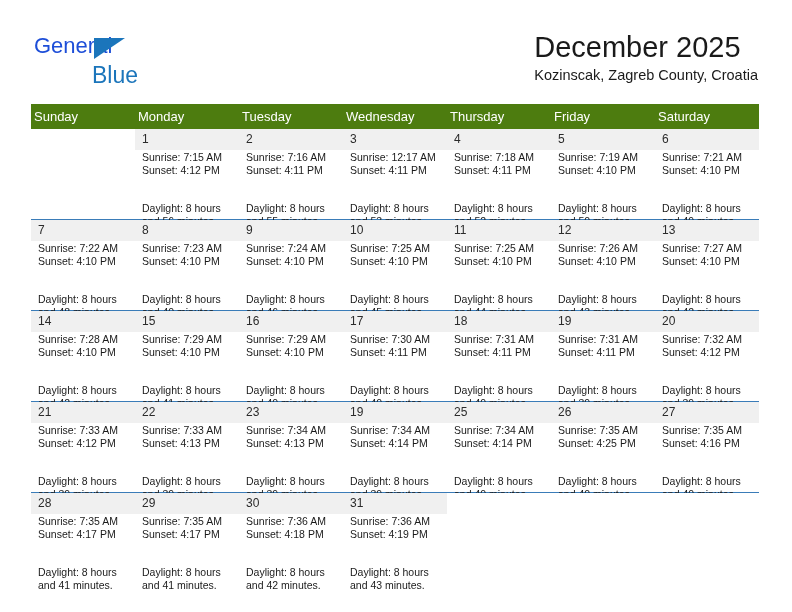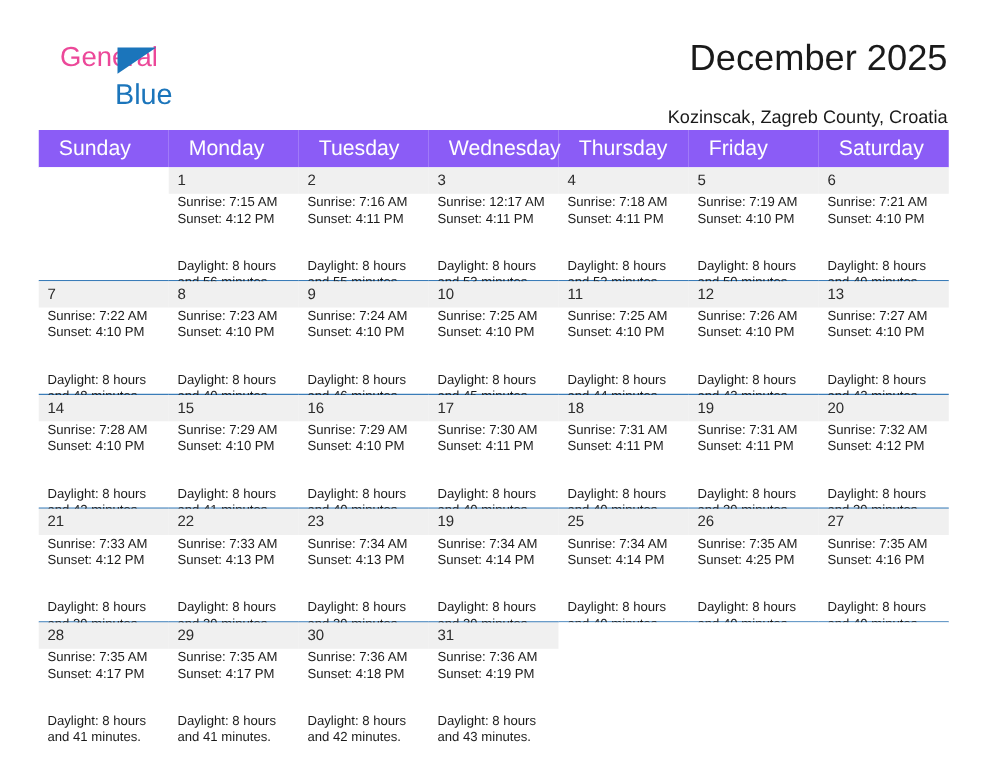--- a/index.html
+++ b/index.html
@@ -31,24 +31,24 @@
   }
   .logo {
     position: absolute;
     left: 31px;
     top: 34px;
     width: 140px;
     height: 52px;
   }
   .logo-general {
     position: absolute;
-    left: 17px;
+    left: 3px;
     top: 0;
     font-size: 22px;
-    color: #ec4899;
+    color: #1d4ed8;
     letter-spacing: 0px;
     line-height: 24px;
   }
   .logo-triangle {
     position: absolute;
     left: 63px;
     top: 4px;
     width: 0;
     height: 0;
     border-left: 31px solid #1b75bb;
@@ -60,52 +60,51 @@
     top: 28px;
     font-size: 23px;
     color: #1b75bb;
     line-height: 26px;
   }
 
   .title-block {
     position: absolute;
     right: 34px;
     top: 30px;
-    text-align: right;
   }
   .cal-title {
     font-size: 29px;
     color: #1a1a1a;
     line-height: 34px;
     white-space: nowrap;
   }
   .cal-subtitle {
-    margin-top: 21px;
+    margin-top: 2px;
     font-size: 14.5px;
     color: #1a1a1a;
     line-height: 18px;
     white-space: nowrap;
   }
 
   
   .calendar {
     position: absolute;
     left: 31px;
     top: 104px;
     width: 728px;
     border-collapse: collapse;
     table-layout: fixed;
   }
   .calendar th {
-    background: #8b5cf6;
+    background: #4d7c0f;
     color: #ffffff;
-    font-size: 17px;
+    font-size: 13px;
     font-weight: normal;
     text-align: left;
-    padding: 5px 0 5px 16px;
+    padding: 5px 0 5px 3px;
     height: 11px;
     border: none;
   }
   .calendar td {
     vertical-align: top;
     padding: 0;
     border: none;
     width: 104px;
     height: 90px;
     background: #ffffff;

